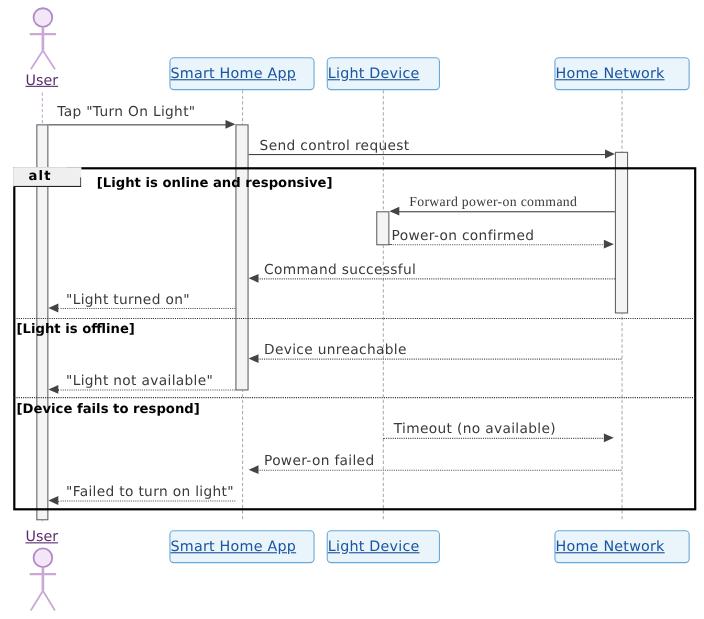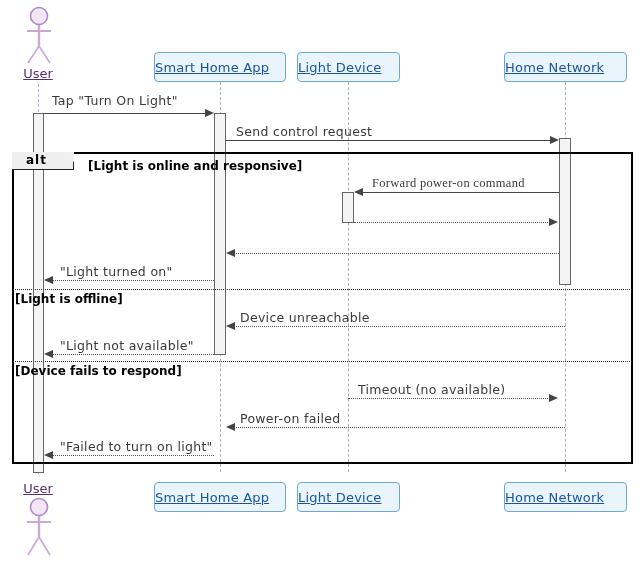--- a/index.html
+++ b/index.html
@@ -87,23 +87,25 @@
   <div class="alttag" style="left:12px;top:152px;width:62px;">
     <div class="tagshape"></div>
     <div class="taglabel">alt</div>
   </div>
   <div class="altcond" style="left:88px;top:159px;">[Light is online and responsive]</div>
 
   <div class="msg" style="left:372px;top:176px;font-family:Liberation Serif, serif;">Forward power-on command</div>
   <div class="arrowline" style="left:362px;top:192px;width:197px;"></div>
   <div class="arrowhead left" style="left:354px;top:187.5px;"></div>
 
+  <div class="msg" style="left:356px;top:206px;">Power-on confirmed</div>
   <div class="arrowline dotted" style="left:354px;top:222px;width:200px;"></div>
   <div class="arrowhead right" style="left:549px;top:217.5px;"></div>
 
+  <div class="msg" style="left:240px;top:237px;">Command successful</div>
   <div class="arrowline dotted" style="left:234px;top:253px;width:325px;"></div>
   <div class="arrowhead left" style="left:226px;top:248.5px;"></div>
 
   <div class="msg" style="left:60px;top:264px;">"Light turned on"</div>
   <div class="arrowline dotted" style="left:52px;top:280px;width:162px;"></div>
   <div class="arrowhead left" style="left:44px;top:275.5px;"></div>
 
   <div class="divider" style="left:13px;top:289px;width:619px;"></div>
   <div class="altcond" style="left:15px;top:292px;">[Light is offline]</div>
 

